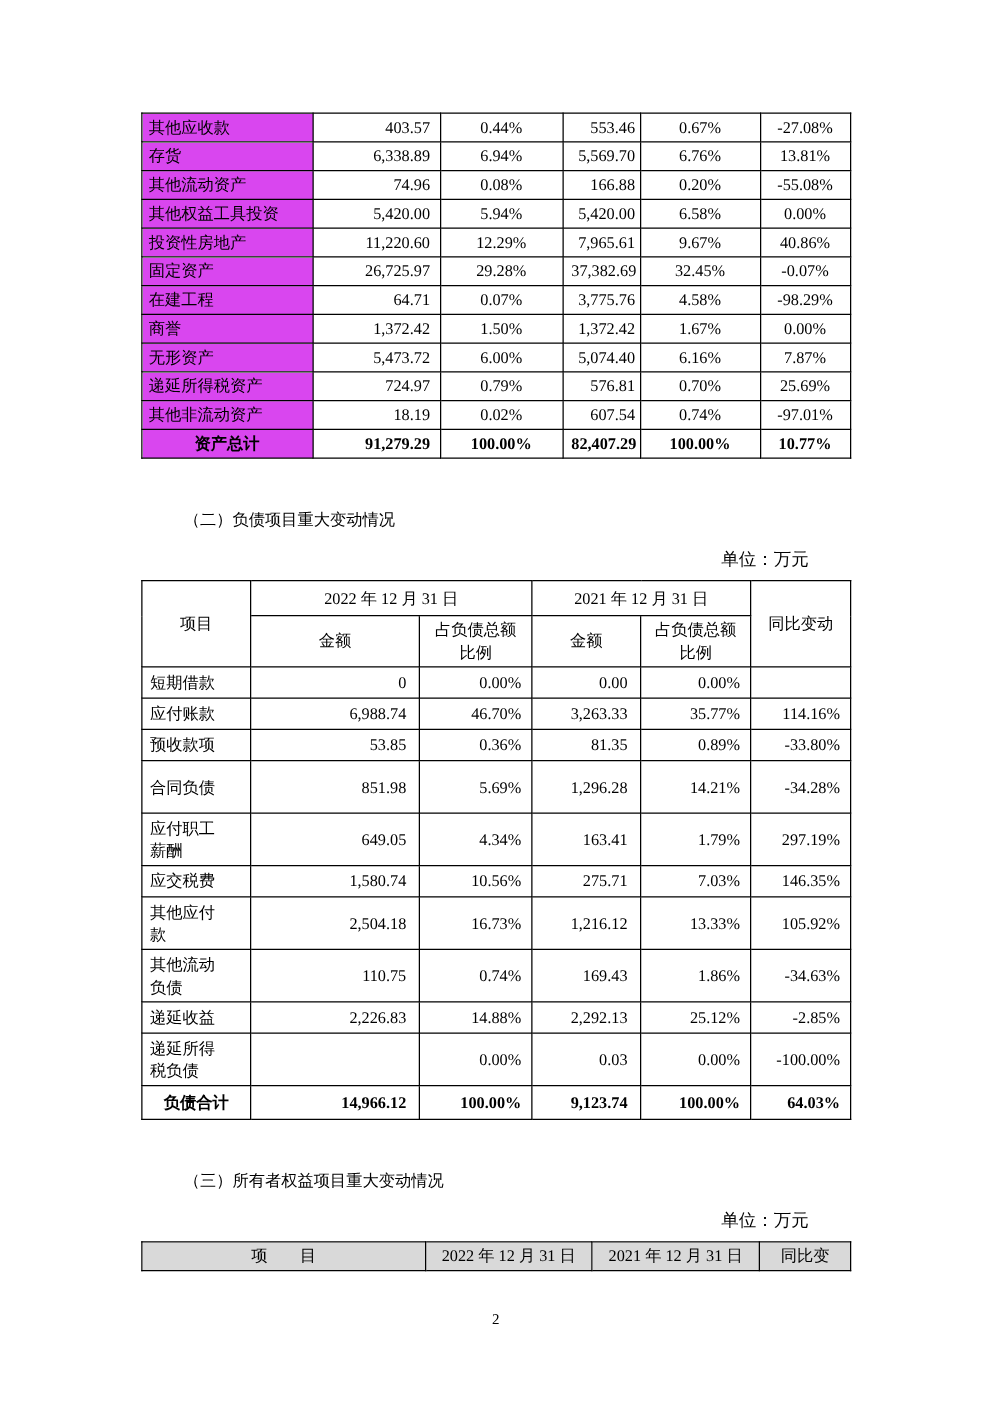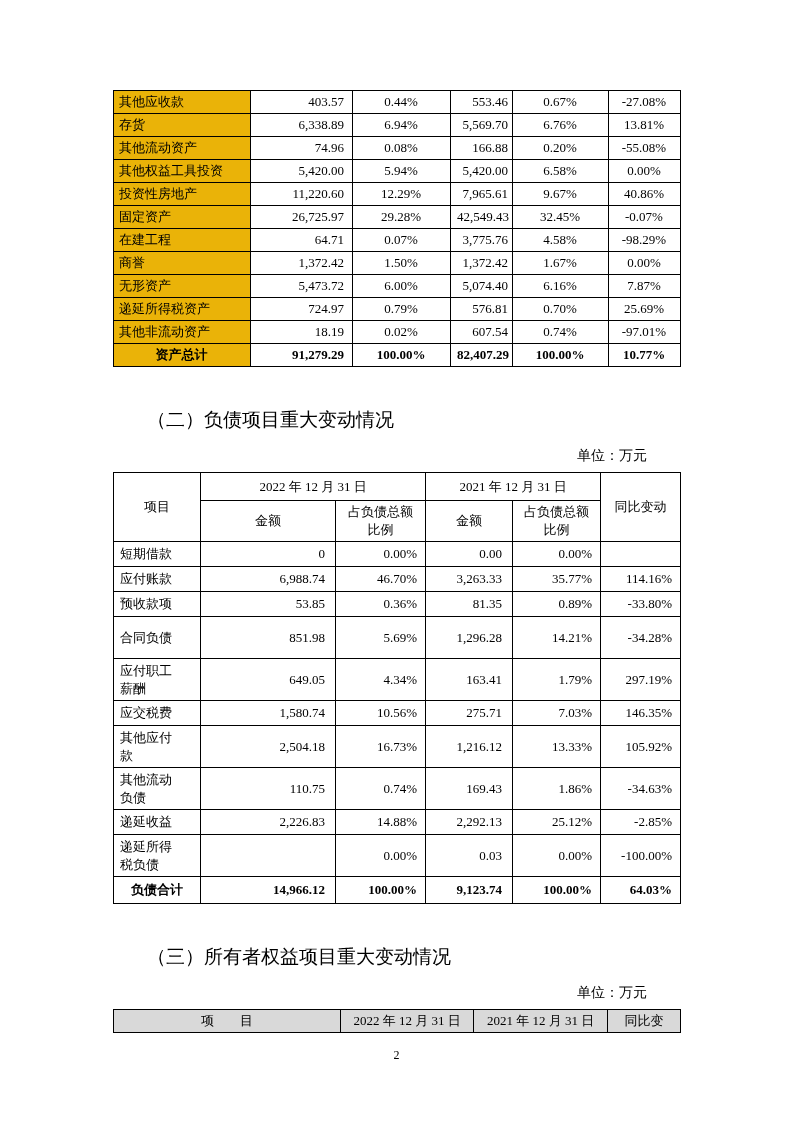--- a/index.html
+++ b/index.html
@@ -25,28 +25,28 @@
   }
   td, th {
     border: 1px solid #000;
     padding: 2px 6px;
     font-weight: normal;
     vertical-align: middle;
     overflow: hidden;
   }
   
   .t1 td { height: 23px; }
-  .t1 .lbl { background: #eab308; text-align: left; padding-left: 5px; }
+  .t1 .lbl { background: #d946ef; text-align: left; padding-left: 5px; }
   .t1 .num { text-align: right; padding-right: 8px; }
   .t1 .num2 { text-align: right; padding-right: 4px; }
   .t1 .pct { text-align: center; padding-right: 7px; }
   .t1 .total td { font-weight: bold; }
   .t1 .total .lbl { text-align: center; margin-left: 16px; }
   
-  .heading { font-size: 19px; margin: 40px 0 0 0; padding-left: 34px; }
+  .heading { font-size: 13px; margin: 40px 0 0 0; padding-left: 34px; }
   .unit { font-size: 14px; text-align: right; padding-right: 33px; margin-top: 14px; }
   
   .t2 { margin-top: 7px; }
   .t2 th { text-align: center; }
   .t2 .hr1 th { height: 28px; }
   .t2 .hr2 th { height: 40px; padding: 2px 8px; }
   .t2 td { height: 25px; }
   .t2 .lbl { text-align: left; padding: 2px 18px 2px 6px; }
   .t2 .num { text-align: right; padding-right: 10px; }
   .t2 .pct { text-align: right; padding-right: 8px; }
@@ -116,21 +116,21 @@
         <td class="num">11,220.60</td>
         <td class="pct">12.29%</td>
         <td class="num2">7,965.61</td>
         <td class="pct">9.67%</td>
         <td class="pct">40.86%</td>
       </tr>
       <tr>
         <td class="lbl">固定资产</td>
         <td class="num">26,725.97</td>
         <td class="pct">29.28%</td>
-        <td class="num2">42,549.43</td>
+        <td class="num2">37,382.69</td>
         <td class="pct">32.45%</td>
         <td class="pct">-0.07%</td>
       </tr>
       <tr>
         <td class="lbl">在建工程</td>
         <td class="num">64.71</td>
         <td class="pct">0.07%</td>
         <td class="num2">3,775.76</td>
         <td class="pct">4.58%</td>
         <td class="pct">-98.29%</td>

